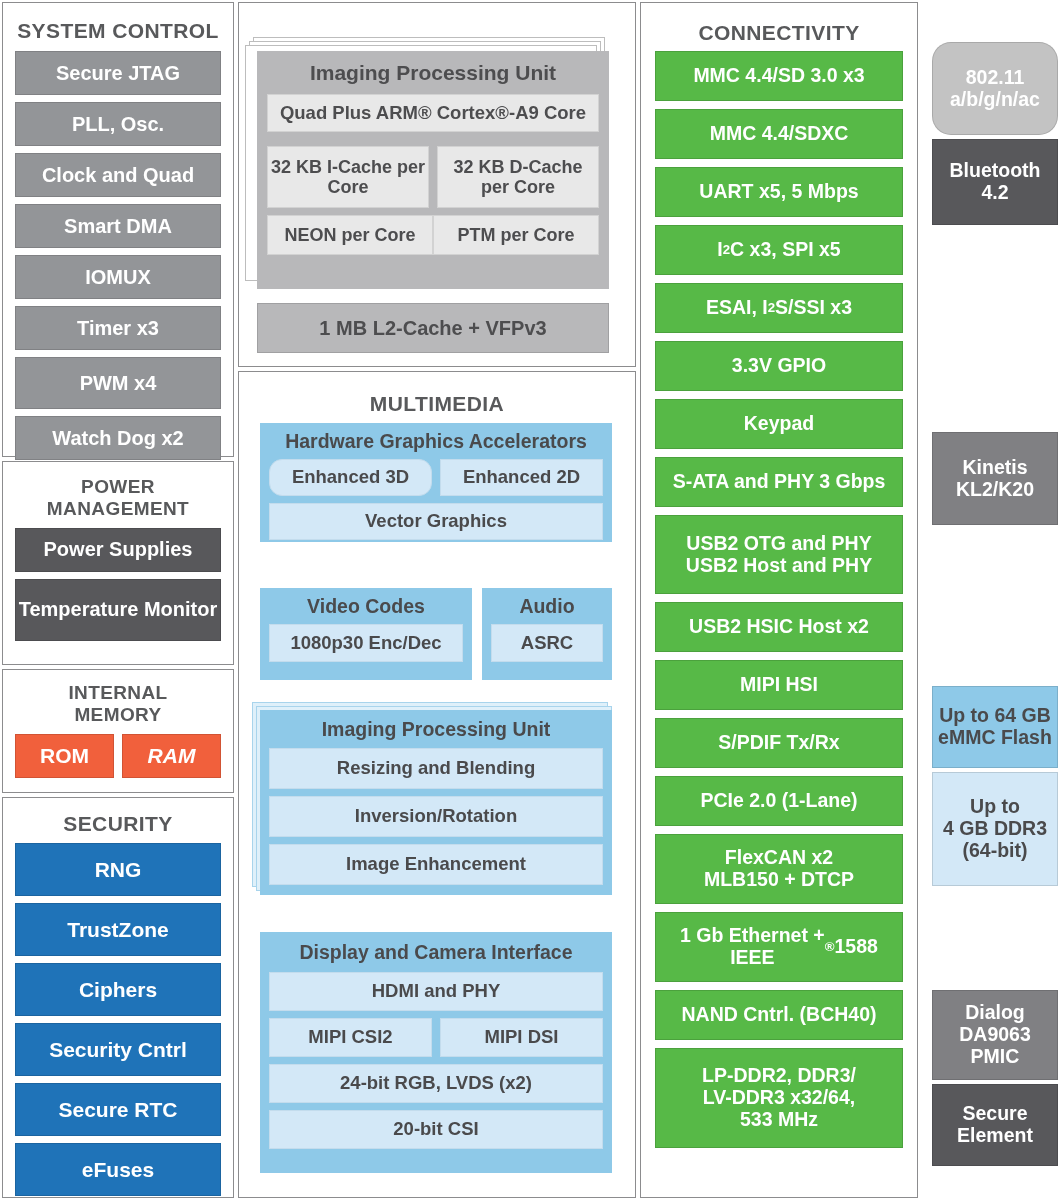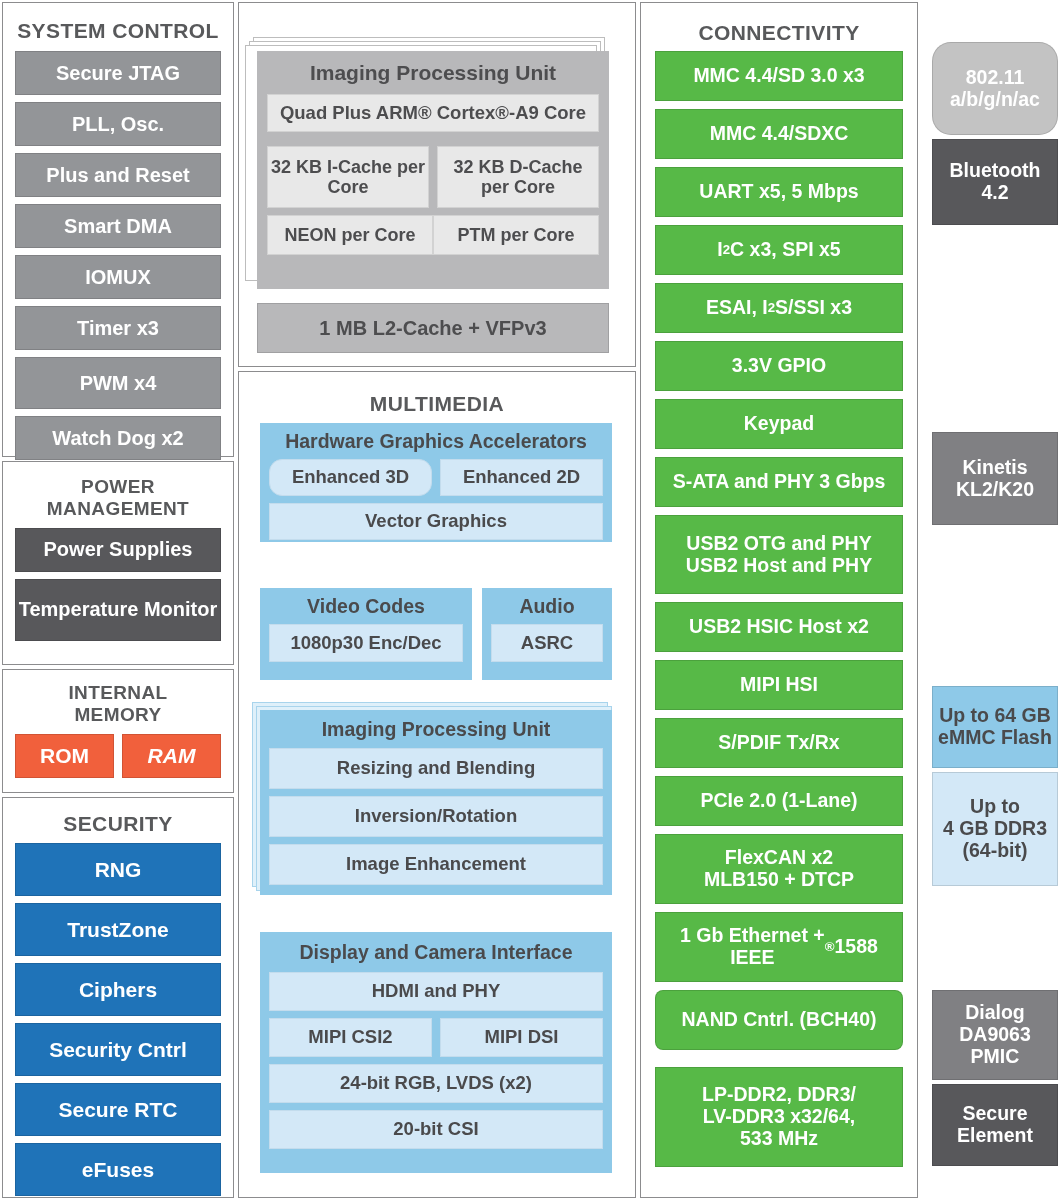--- a/index.html
+++ b/index.html
@@ -51,21 +51,21 @@
 </head>
 <body>
 
 <div id="root">
 
   <div class="panel" style="left:2px;top:2px;width:232px;height:455px;">
     <div class="sec-title" style="font-size:21px;margin-top:16px;">SYSTEM CONTROL</div>
     <div id="sc-list" style="padding:8px 12px 0;">
         <div class="blk gray" style="height: 44px; font-size: 20px; margin-bottom: 7px;">Secure JTAG</div>
         <div class="blk gray" style="height: 44px; font-size: 20px; margin-bottom: 7px;">PLL, Osc.</div>
-        <div class="blk gray" style="height: 44px; font-size: 20px; margin-bottom: 7px;">Plus and Reset</div>
+        <div class="blk gray" style="height: 44px; font-size: 20px; margin-bottom: 7px;">Clock and Quad</div>
         <div class="blk gray" style="height: 44px; font-size: 20px; margin-bottom: 7px;">Smart DMA</div>
         <div class="blk gray" style="height: 44px; font-size: 20px; margin-bottom: 7px;">IOMUX</div>
         <div class="blk gray" style="height: 44px; font-size: 20px; margin-bottom: 7px;">Timer x3</div>
         <div class="blk gray" style="height: 52px; font-size: 20px; margin-bottom: 7px;">PWM x4</div>
         <div class="blk gray" style="height: 44px; font-size: 20px; margin-bottom: 7px;">Watch Dog x2</div>
       </div>
   </div>
 
   <div class="panel" style="left:2px;top:461px;width:232px;height:204px;">
     <div class="sec-title" style="font-size:19px;margin-top:14px;line-height:1.15;">
@@ -185,21 +185,21 @@
         <div class="blk green" style="height: 50px; font-size: 19.5px; margin-bottom: 8px;">3.3V GPIO</div>
         <div class="blk green" style="height: 50px; font-size: 19.5px; margin-bottom: 8px;">Keypad</div>
         <div class="blk green" style="height: 50px; font-size: 19.5px; margin-bottom: 8px;">S-ATA and PHY 3 Gbps</div>
         <div class="blk green" style="height: 79px; font-size: 19.5px; margin-bottom: 8px;">USB2 OTG and PHY<br>USB2 Host and PHY</div>
         <div class="blk green" style="height: 50px; font-size: 19.5px; margin-bottom: 8px;">USB2 HSIC Host x2</div>
         <div class="blk green" style="height: 50px; font-size: 19.5px; margin-bottom: 8px;">MIPI HSI</div>
         <div class="blk green" style="height: 50px; font-size: 19.5px; margin-bottom: 8px;">S/PDIF Tx/Rx</div>
         <div class="blk green" style="height: 50px; font-size: 19.5px; margin-bottom: 8px;">PCIe 2.0 (1-Lane)</div>
         <div class="blk green" style="height: 70px; font-size: 19.5px; margin-bottom: 8px;">FlexCAN x2<br>MLB150 + DTCP</div>
         <div class="blk green" style="height: 70px; font-size: 19.5px; margin-bottom: 8px;">1 Gb Ethernet +<br>IEEE<sup class="sup">®</sup> 1588</div>
-        <div class="blk green" style="height: 60px; font-size: 19.5px; margin-bottom: 17px; border-radius: 8px;">NAND Cntrl. (BCH40)</div>
+        <div class="blk green" style="height: 50px; font-size: 19.5px; margin-bottom: 8px;">NAND Cntrl. (BCH40)</div>
         <div class="blk green" style="height: 100px; font-size: 19.5px; margin-bottom: 8px;">LP-DDR2, DDR3/<br>LV-DDR3 x32/64,<br>533 MHz</div>
       </div>
   </div>
 
   <div id="ext-col">
       <div class="blk lgray" style="height: 93px; font-size: 19.5px; position: absolute; left: 932px; top: 42px; width: 126px; border-radius: 19px;">802.11<br>a/b/g/n/ac</div>
       <div class="blk dgray" style="height: 86px; font-size: 19.5px; position: absolute; left: 932px; top: 139px; width: 126px;">Bluetooth<br>4.2</div>
       <div class="blk mgray" style="height: 93px; font-size: 19.5px; position: absolute; left: 932px; top: 432px; width: 126px;">Kinetis<br>KL2/K20</div>
       <div class="blk emmc" style="height: 82px; font-size: 19.5px; position: absolute; left: 932px; top: 686px; width: 126px;">Up to 64 GB<br>eMMC Flash</div>
       <div class="blk ddr" style="height: 114px; font-size: 19.5px; position: absolute; left: 932px; top: 772px; width: 126px;">Up to<br>4 GB DDR3<br>(64-bit)</div>

